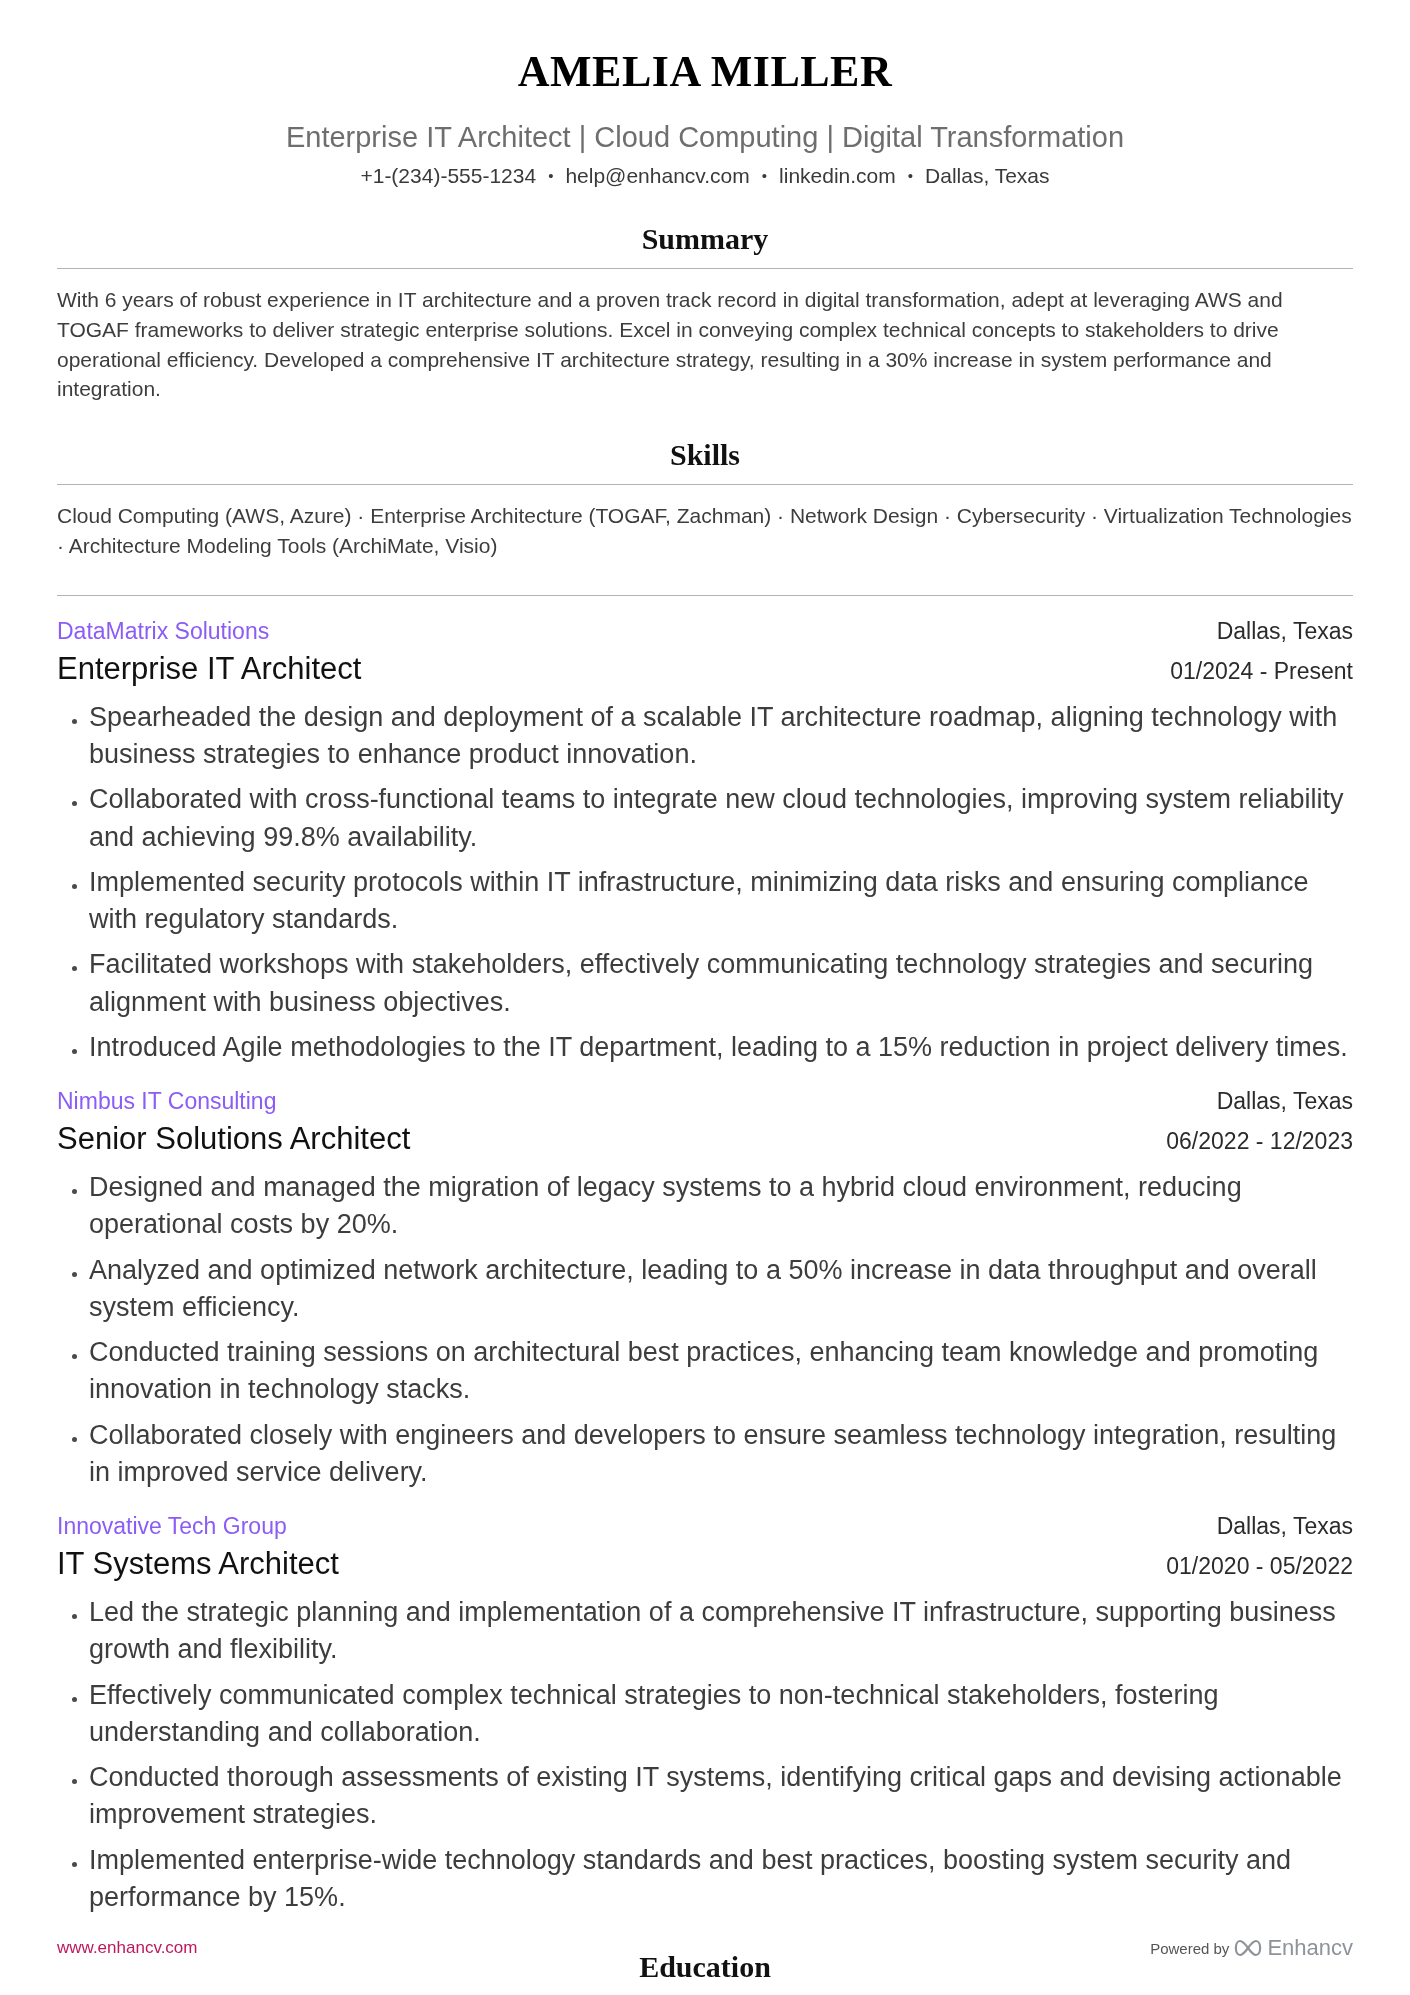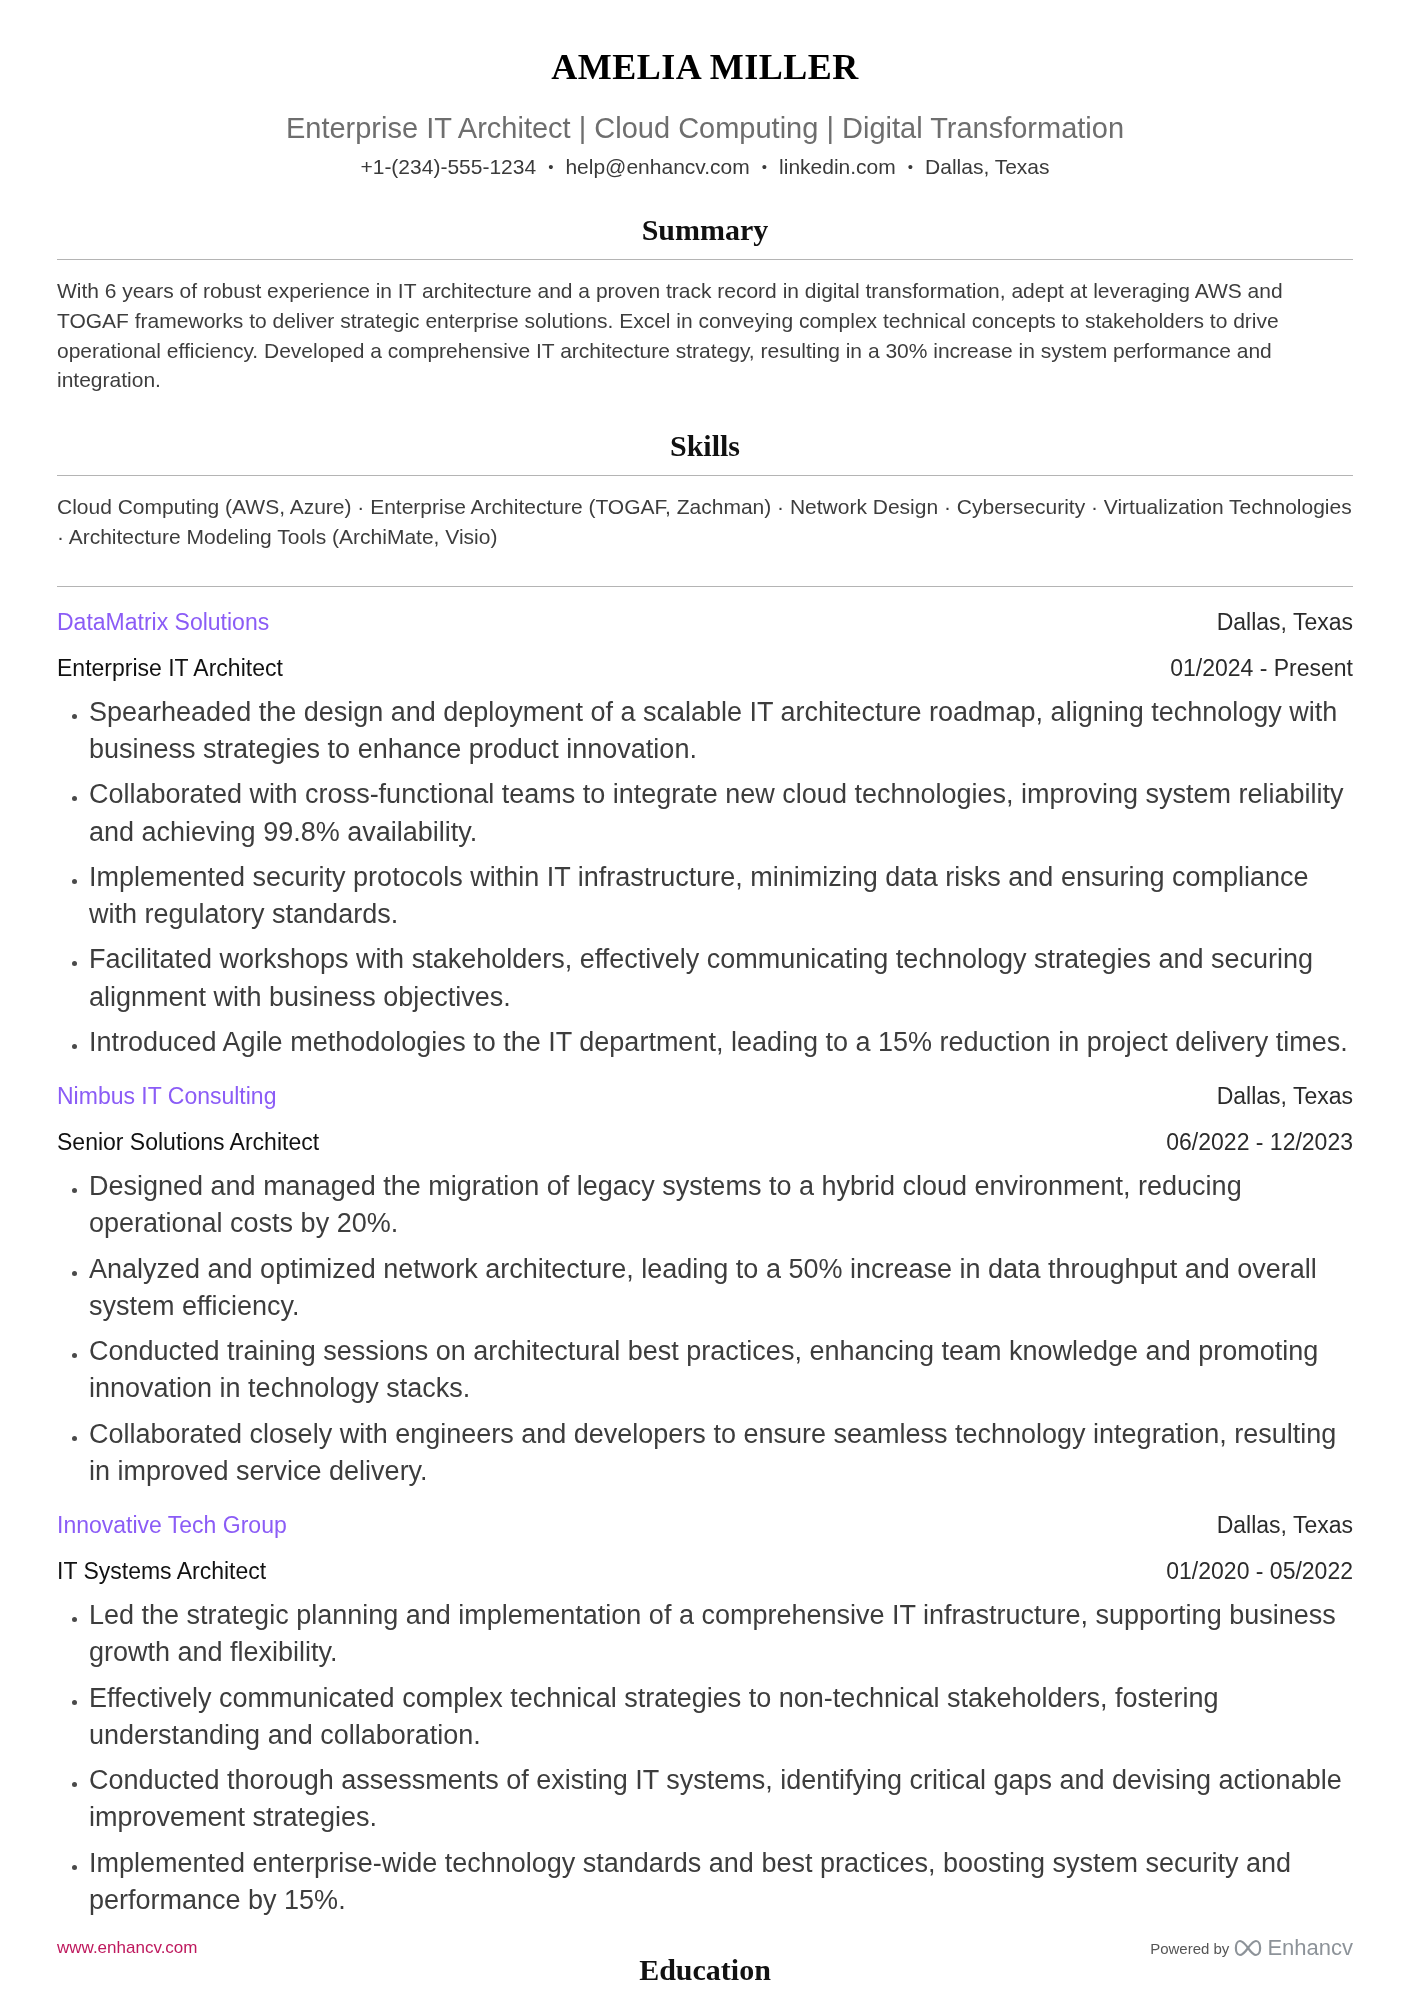--- a/index.html
+++ b/index.html
@@ -15,21 +15,21 @@
     padding: 46px 57px 0 57px;
     overflow: hidden;
   }
 
   
   .name {
     margin: 0;
     text-align: center;
     font-family: "Liberation Serif", serif;
     font-weight: bold;
-    font-size: 36px;
+    font-size: 44px;
     letter-spacing: 0.5px;
     color: #000000;
   }
   .subtitle {
     margin-top: 24px;
     text-align: center;
     font-size: 29px;
     color: #6e6e6e;
   }
   .contact {
@@ -84,23 +84,22 @@
     font-size: 23px;
     color: #2b2b2b;
   }
   .role-row {
     display: flex;
     justify-content: space-between;
     align-items: baseline;
     margin-top: 6px;
   }
   .role {
-    font-size: 23px;
+    font-size: 31px;
     color: #111111;
-    margin-top: 13px;
   }
   .dates {
     font-size: 23px;
     color: #2b2b2b;
   }
   ul.bullets {
     margin: 12px 0 0 0;
     padding-left: 32px;
   }
   ul.bullets li {

